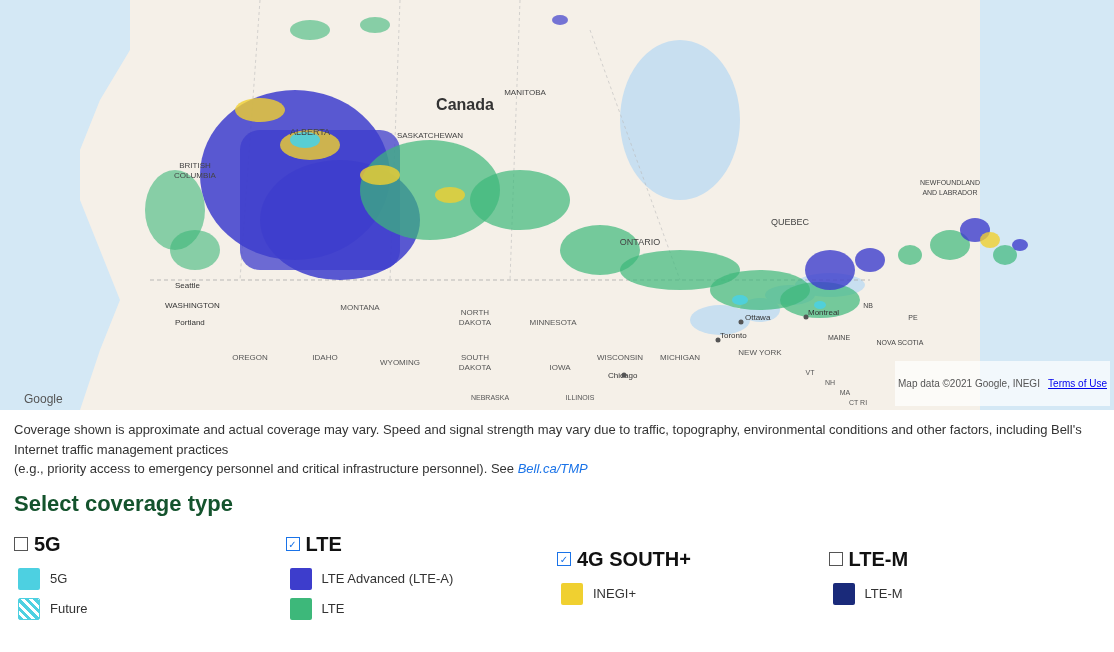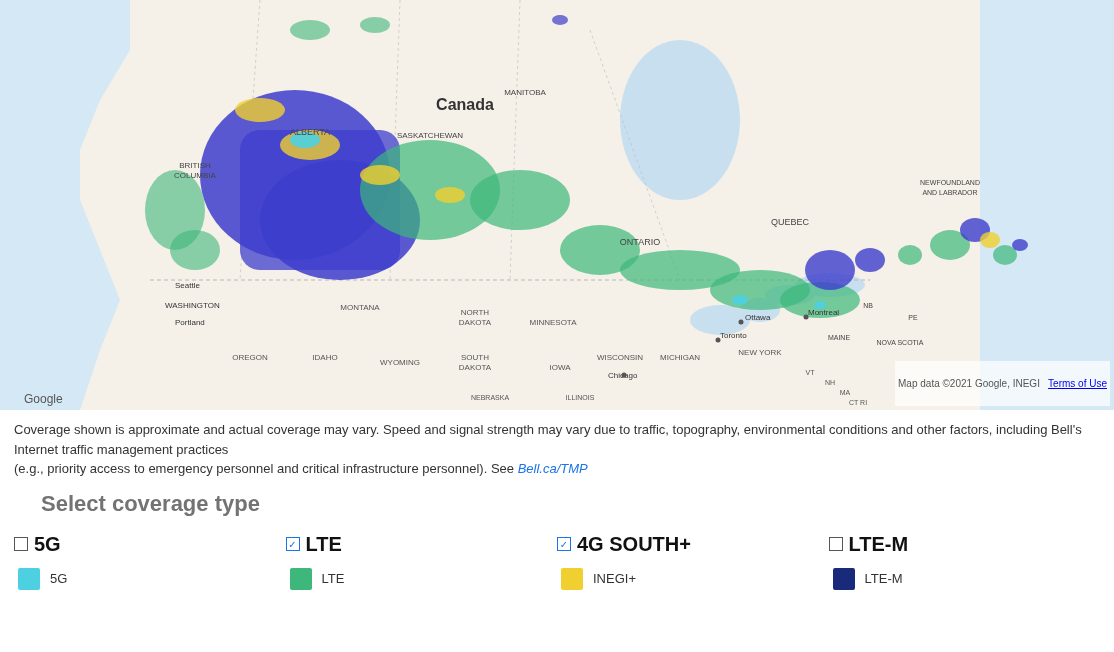--- a/index.html
+++ b/index.html
@@ -51,23 +51,22 @@
 
     .disclaimer a {
       color: #1a73e8;
       text-decoration: none;
       font-style: italic;
     }
 
     .select-coverage-title {
       font-size: 22px;
       font-weight: bold;
-      color: #737373;
+      color: #14532d;
       margin-bottom: 16px;
-      margin-left: 27px;
     }
 
     .coverage-types {
       display: flex;
       gap: 0;
       align-items: center;
     }
 
     .coverage-column {
       flex: 1;
@@ -279,29 +278,37 @@
   <div class="coverage-column">
         <div class="coverage-type-header">
           <div class="checkbox"></div>
           <span class="coverage-type-name">5G</span>
         </div>
         <div class="legend-items">
           <div class="legend-item">
             <div class="legend-swatch swatch-5g"></div>
             <span>5G</span>
           </div>
+          <div class="legend-item">
+            <div class="legend-swatch swatch-future"></div>
+            <span>Future</span>
+          </div>
         </div>
       </div>
       <div class="coverage-column">
         <div class="coverage-type-header">
           <div class="checkbox checked">✓</div>
           <span class="coverage-type-name">LTE</span>
         </div>
         <div class="legend-items">
           <div class="legend-item">
+            <div class="legend-swatch swatch-lte-advanced"></div>
+            <span>LTE Advanced (LTE-A)</span>
+          </div>
+          <div class="legend-item">
             <div class="legend-swatch swatch-lte"></div>
             <span>LTE</span>
           </div>
         </div>
       </div>
       <div class="coverage-column">
         <div class="coverage-type-header">
           <div class="checkbox checked">✓</div>
           <span class="coverage-type-name">4G SOUTH+</span>
         </div>

